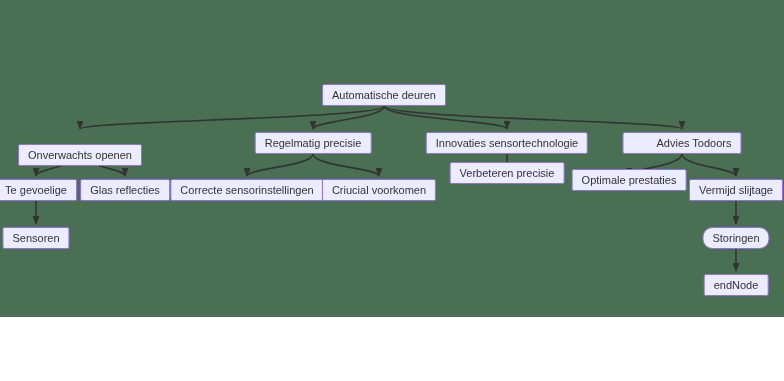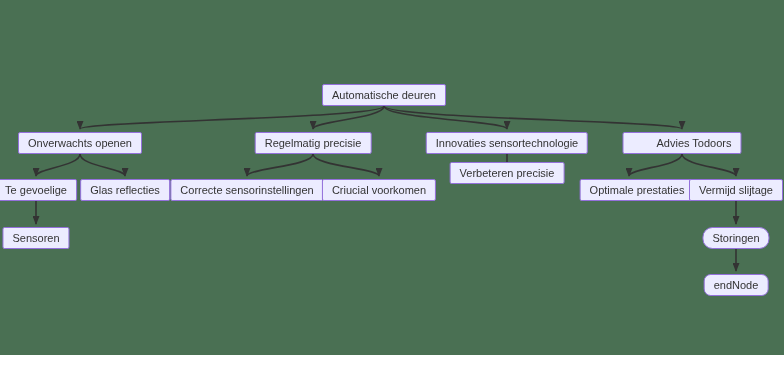--- a/index.html
+++ b/index.html
@@ -8,21 +8,21 @@
   }
   body {
     width: 784px;
     height: 381px;
     overflow: hidden;
     font-family: "Liberation Sans", sans-serif;
   }
   #diagram-canvas {
     position: relative;
     width: 784px;
-    height: 355px;
+    height: 317px;
     background: #4a7053;
   }
   #edge-layer {
     position: absolute;
     left: 0;
     top: 0;
     width: 784px;
     height: 381px;
   }
   .flow-node {
@@ -71,21 +71,21 @@
         <path d="M 682 154 C 682 166.1, 736 168.3, 736 176" fill="none" stroke="#333333" stroke-width="1.6" marker-end="url(#arrowhead)"></path>
         <path d="M 36 201 L 36 224" fill="none" stroke="#333333" stroke-width="1.6" marker-end="url(#arrowhead)"></path>
         <path d="M 736 201 L 736 224" fill="none" stroke="#333333" stroke-width="1.6" marker-end="url(#arrowhead)"></path>
         <path d="M 736 249 L 736 271" fill="none" stroke="#333333" stroke-width="1.6" marker-end="url(#arrowhead)"></path>
       </g>
   </svg>
   <div id="node-layer">
       <div class="flow-node" style="left: 384px; top: 84px;">
         <span class="node-label">Automatische deuren</span>
       </div>
-      <div class="flow-node" style="left: 80px; top: 132px;">
+      <div class="flow-node" style="left: 80px; top: 144px;">
         <span class="node-label">Onverwachts openen</span>
       </div>
       <div class="flow-node" style="left: 313px; top: 132px;">
         <span class="node-label">Regelmatig precisie</span>
       </div>
       <div class="flow-node" style="left: 507px; top: 132px;">
         <span class="node-label">Innovaties sensortechnologie</span>
       </div>
       <div class="flow-node" style="left: 682px; top: 132px; padding-left: 33px;">
         <span class="node-label">Advies Todoors</span>
@@ -98,29 +98,29 @@
       </div>
       <div class="flow-node" style="left: 247px; top: 179px;">
         <span class="node-label">Correcte sensorinstellingen</span>
       </div>
       <div class="flow-node" style="left: 379px; top: 179px;">
         <span class="node-label">Criucial voorkomen</span>
       </div>
       <div class="flow-node" style="left: 507px; top: 162px; text-align: right;">
         <span class="node-label">Verbeteren precisie</span>
       </div>
-      <div class="flow-node" style="left: 629px; top: 179px; margin-left: 8px;">
+      <div class="flow-node" style="left: 629px; top: 169px;">
         <span class="node-label">Optimale prestaties</span>
       </div>
       <div class="flow-node" style="left: 736px; top: 179px;">
         <span class="node-label">Vermijd slijtage</span>
       </div>
       <div class="flow-node" style="left: 36px; top: 227px;">
         <span class="node-label">Sensoren</span>
       </div>
       <div class="flow-node" style="left: 736px; top: 227px; border-radius: 10px;">
         <span class="node-label">Storingen</span>
       </div>
-      <div class="flow-node" style="left: 736px; top: 274px; border-radius: 7px;">
+      <div class="flow-node" style="left: 736px; top: 274px;">
         <span class="node-label">endNode</span>
       </div>
     </div>
 </div>
 
 </body></html>

